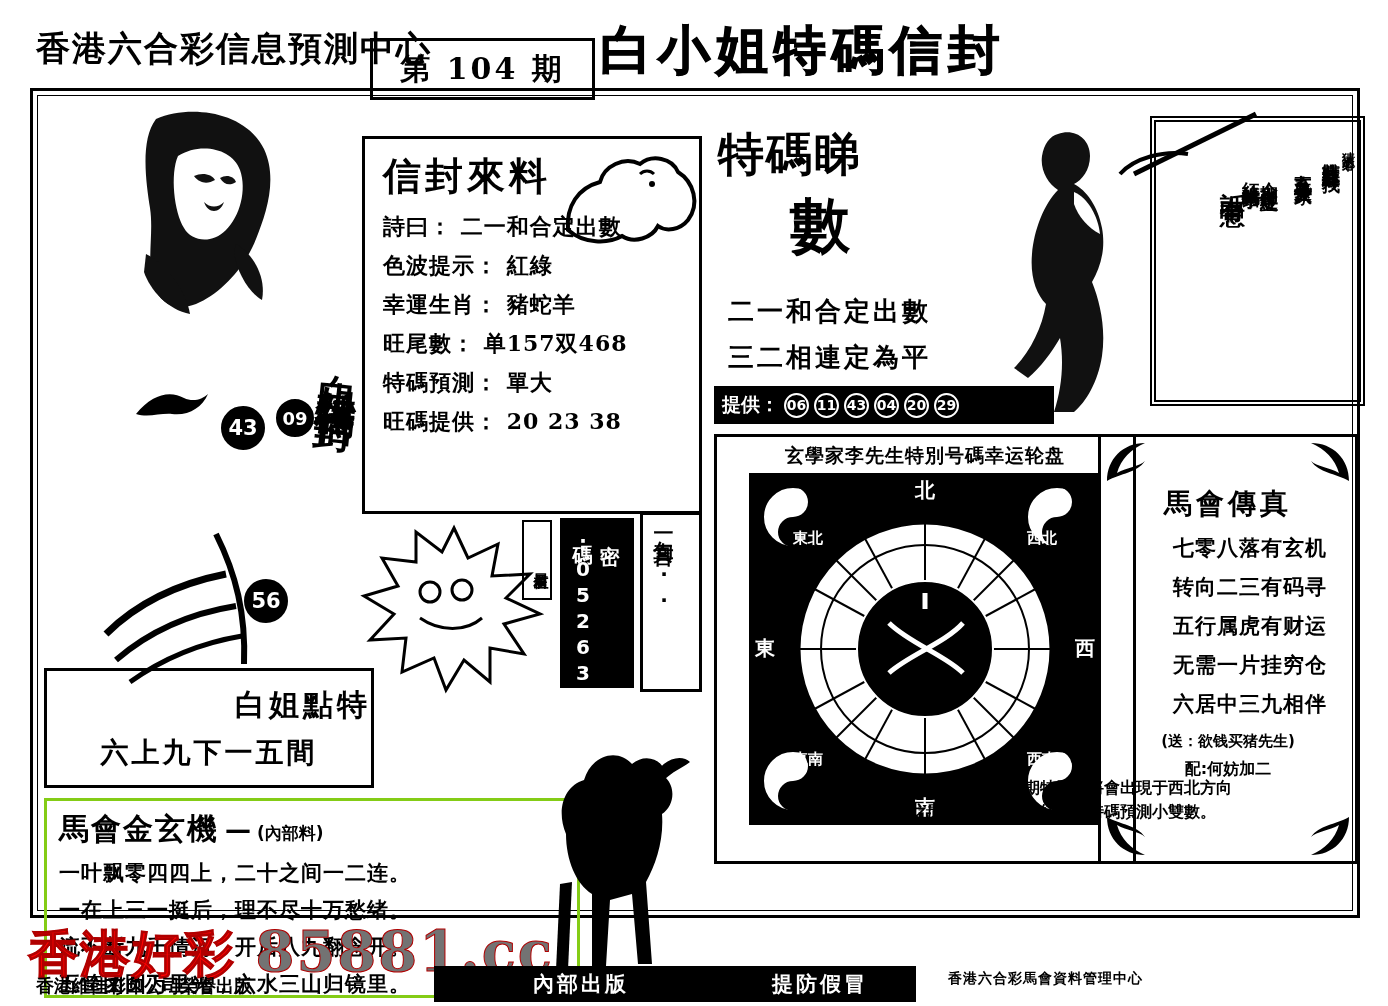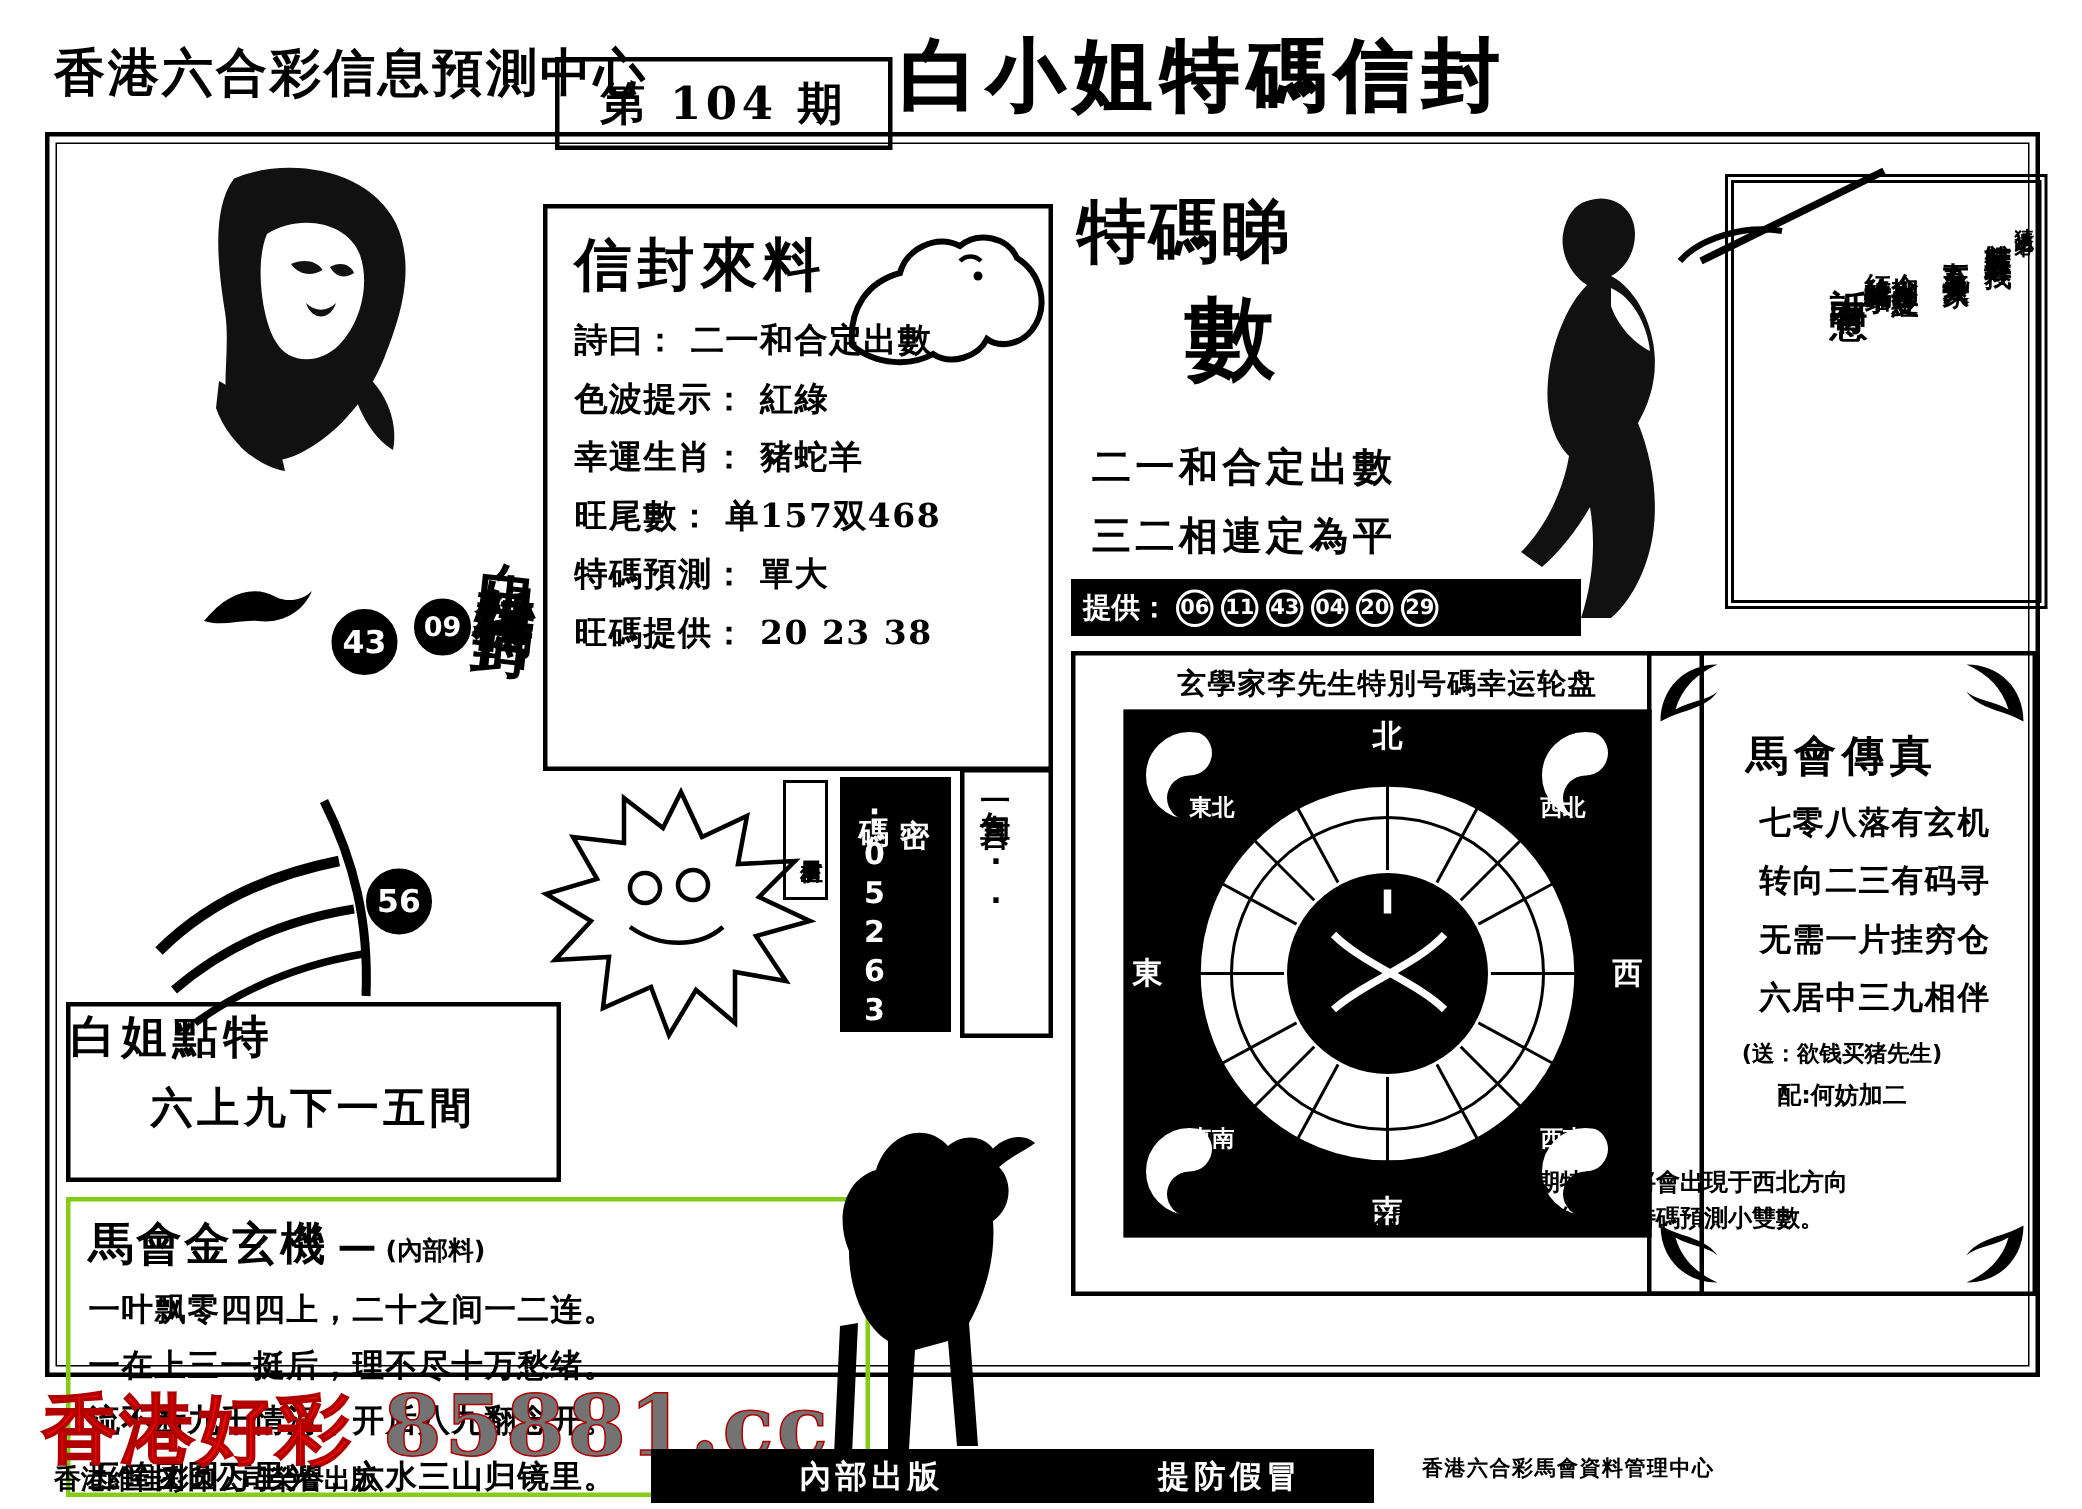--- a/index.html
+++ b/index.html
@@ -61,21 +61,21 @@
   .ball.b1 { left:185px; top:312px; }
   .ball.b2 { left:240px; top:305px; width:38px; height:38px; font-size:18px;}
   .ball.b3 { left:208px; top:485px; }
 
   
   .box-dianteji {
     position:absolute; left:8px; top:574px; width:330px; height:120px;
     border:3px solid #000;
   }
   .box-dianteji .l1 {
-    text-align:left; font-size:30px; font-weight:bold; 
+    text-align:right; font-size:30px; font-weight:bold; margin-top:14px;
     letter-spacing:4px; font-family:Liberation Mono, monospace;
   }
   .box-dianteji .l2 {
     text-align:center; font-size:28px; font-weight:bold; margin-top:8px;
     letter-spacing:3px; font-family:"DejaVu Serif", serif;
   }
 
   
   .box-jinxuanji {
     position:absolute; left:8px; top:704px; width:536px; height:200px;
@@ -479,20 +479,21 @@
       </div>
       <div class="corner" style="right:2px; bottom:2px; transform:scale(-1,-1);">
         <svg width="46" height="46" viewBox="0 0 46 46">
             <path d="M4 42 C4 20 20 4 42 4 C28 10 18 20 14 34 C24 28 36 28 42 22 C34 34 18 34 4 42 Z" fill="#000"></path>
           </svg>
       </div>
 
       <div class="cz-title">馬會傳真</div>
       <div class="cz-line">七零八落有玄机</div>
       <div class="cz-line">转向二三有码寻</div>
+      <div class="cz-line">五行属虎有财运</div>
       <div class="cz-line">无需一片挂穷仓</div>
       <div class="cz-line">六居中三九相伴</div>
       <div class="cz-small">(送：欲钱买猪先生)</div>
       <div class="cz-small2">配:何妨加二</div>
     </div>
   </div>
 
   <div class="bottom-note">
     <div>已最近五期攪珠結果睇，下期特別波將會出現于西北方向</div>
     <div>至正南向之間。睇好綠波防紅波。特碼預測小雙數。</div>

